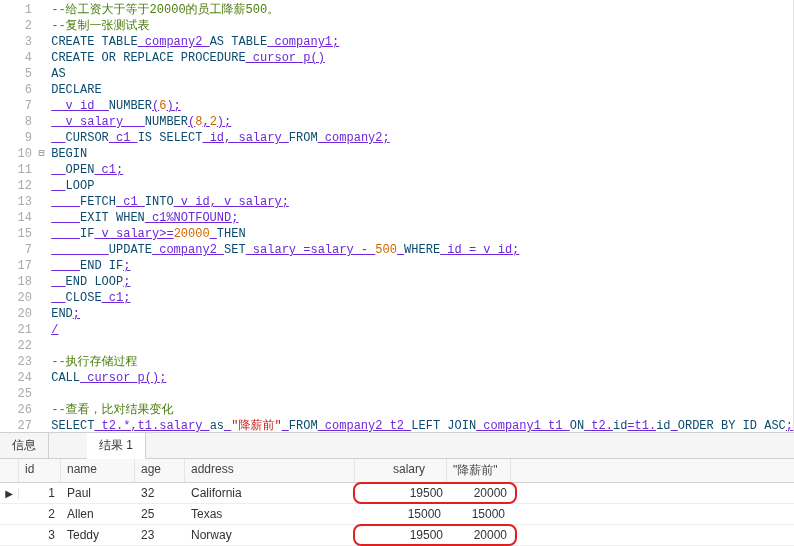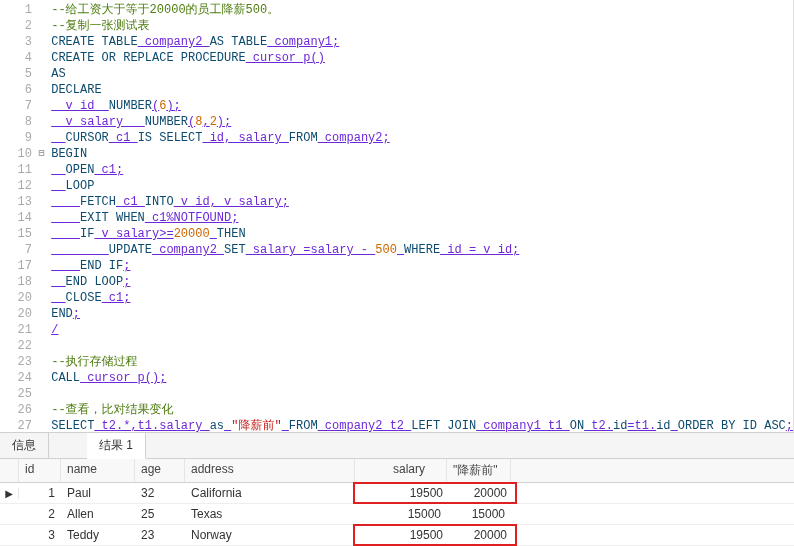--- a/index.html
+++ b/index.html
@@ -94,21 +94,21 @@
     box-sizing: border-box;
   }
   .col-id     { width: 42px; text-align: right; }
   .col-name   { width: 74px; }
   .col-age    { width: 50px; }
   .col-addr   { width: 170px; }
   .col-salary { width: 60px; text-align: right; margin-left: 32px; }
   .col-before { width: 64px; text-align: right; }
   .hl-red-group {
     border: 2px solid #e02020;
-    border-radius: 0;
+    border-radius: 8px;
     padding: 0 2px;
     margin-left: -2px;
     display: inline-flex;
   }
   .hl-red-group .cell { border: none; }
   .rowptr { color:#333; font-size:10px; }
 </style>
 </head>
 <body>
 

